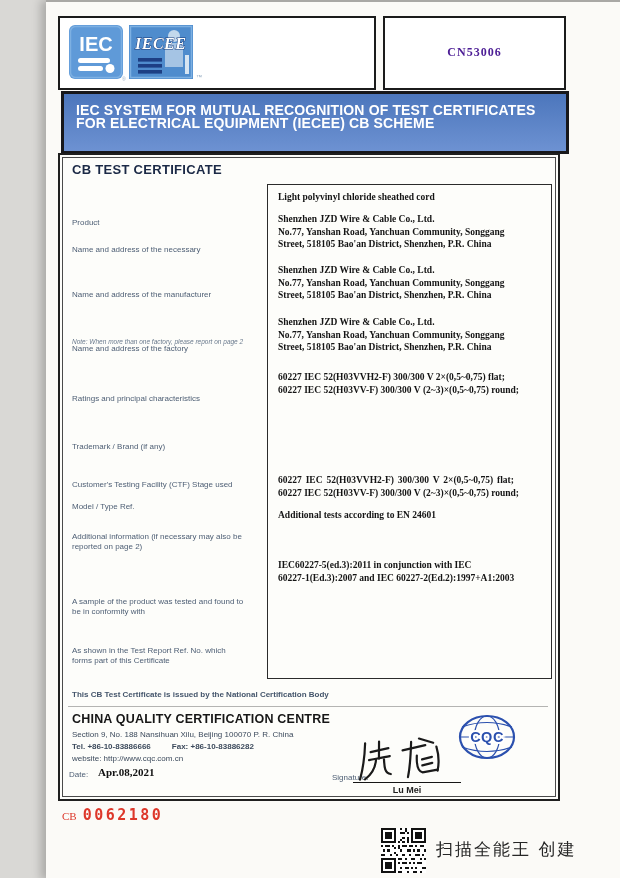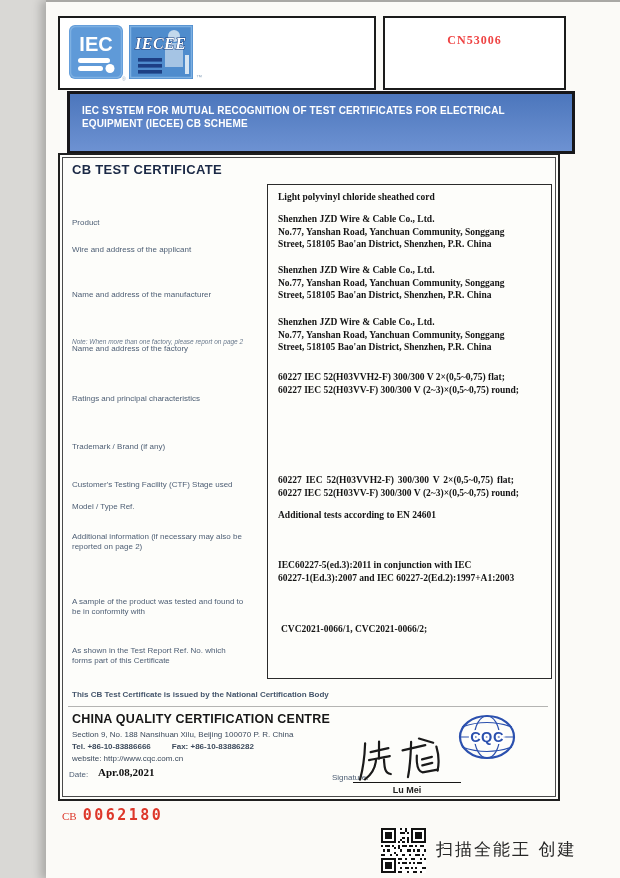--- a/index.html
+++ b/index.html
@@ -27,29 +27,29 @@
   .ref-box{
     position:absolute;left:383px;top:16px;width:173px;height:64px;
     background:#fff;border:2.5px solid #1b1b1b;padding:3px;
   }
   .ref-banner{
     height:24px;line-height:24px;text-align:center;
     background:linear-gradient(180deg,#4577c9,#6f9ad9);
     color:#fff;font-weight:bold;font-size:9.5px;letter-spacing:.2px;
   }
   .ref-value{
-    margin-top:12px;text-align:center;
-    font:700 12px "Liberation Serif",serif;color:#ef4444;letter-spacing:1px;
+    margin-top:24px;text-align:center;
+    font:700 12px "Liberation Serif",serif;color:#4c1d95;letter-spacing:1px;
   }
   
   .banner{
-    position:absolute;left:67px;top:91px;width:478px;height:37px;
+    position:absolute;left:61px;top:91px;width:478px;height:37px;
     background:linear-gradient(180deg,#4c76bc,#6d92d2);
     border:3px solid #17171a;
-    color:#fff;font-weight:bold;font-size:10px;line-height:13px;
+    color:#fff;font-weight:bold;font-size:14px;line-height:13px;
     letter-spacing:.15px;padding:10px 12px;
   }
   
   .frame{
     position:absolute;left:58px;top:153px;width:498px;height:644px;
     background:#fdfdfa;border:2px solid #1f1f1f;
   }
   .frame-inner{position:absolute;inset:2px;border:1px solid #4a4a4a;pointer-events:none;}
   .cert-title{
     position:absolute;left:12px;top:7px;
@@ -118,21 +118,21 @@
 </div>
 
 <div class="banner">IEC SYSTEM FOR MUTUAL RECOGNITION OF TEST CERTIFICATES FOR ELECTRICAL EQUIPMENT (IECEE) CB SCHEME</div>
 
 <div class="frame">
   <div class="frame-inner"></div>
 
   <div class="cert-title">CB TEST CERTIFICATE</div>
 
   <div class="lbl" style="top:41px">Product</div>
-  <div class="lbl" style="top:68px">Wire and address of the applicant</div>
+  <div class="lbl" style="top:68px">Name and address of the necessary</div>
   <div class="lbl" style="top:113px">Name and address of the manufacturer</div>
   <div class="lbl" style="top:167px">Name and address of the factory</div>
   <div class="note" style="top:183px">Note: When more than one factory, please report on page 2</div>
   <div class="lbl" style="top:217px">Ratings and principal characteristics</div>
   <div class="lbl" style="top:265px">Trademark / Brand (if any)</div>
   <div class="lbl" style="top:303px">Customer's Testing Facility (CTF) Stage used</div>
   <div class="lbl" style="top:325px">Model / Type Ref.</div>
   <div class="lbl" style="top:355px;width:182px">Additional information (if necessary may also be reported on page 2)</div>
   <div class="lbl" style="top:469px;width:175px">As shown in the Test Report Ref. No. which forms part of this Certificate</div>
   <div class="lbl" style="top:420px;width:182px">A sample of the product was tested and found to be in conformity with</div>
@@ -168,21 +168,20 @@
       <div>60227 IEC 52(H03VV-F) 300/300 V (2~3)×(0,5~0,75) round;</div>
     </div>
 
     <div class="val" style="top:324px">Additional tests according to EN 24601</div>
 
     <div class="val" style="top:374px">
       <div>IEC60227-5(ed.3):2011 in conjunction with IEC</div>
       <div>60227-1(Ed.3):2007 and IEC 60227-2(Ed.2):1997+A1:2003</div>
     </div>
 
-    <div class="val" style="top:438px;left:13px">CVC2021-0066/1, CVC2021-0066/2;</div>
   </div>
 
   <div class="issued">This CB Test Certificate is issued by the National Certification Body</div>
   <div class="divider"></div>
   <div class="org-name">CHINA QUALITY CERTIFICATION CENTRE</div>
   <div class="org-line" style="top:575px">Section 9, No. 188 Nansihuan Xilu, Beijing 100070 P. R. China</div>
   <div class="org-line" style="top:587px">
     <b>Tel. +86-10-83886666</b><b>Fax: +86-10-83886282</b>
   </div>
   <div class="org-line" style="top:599px">website: http://www.cqc.com.cn</div>

